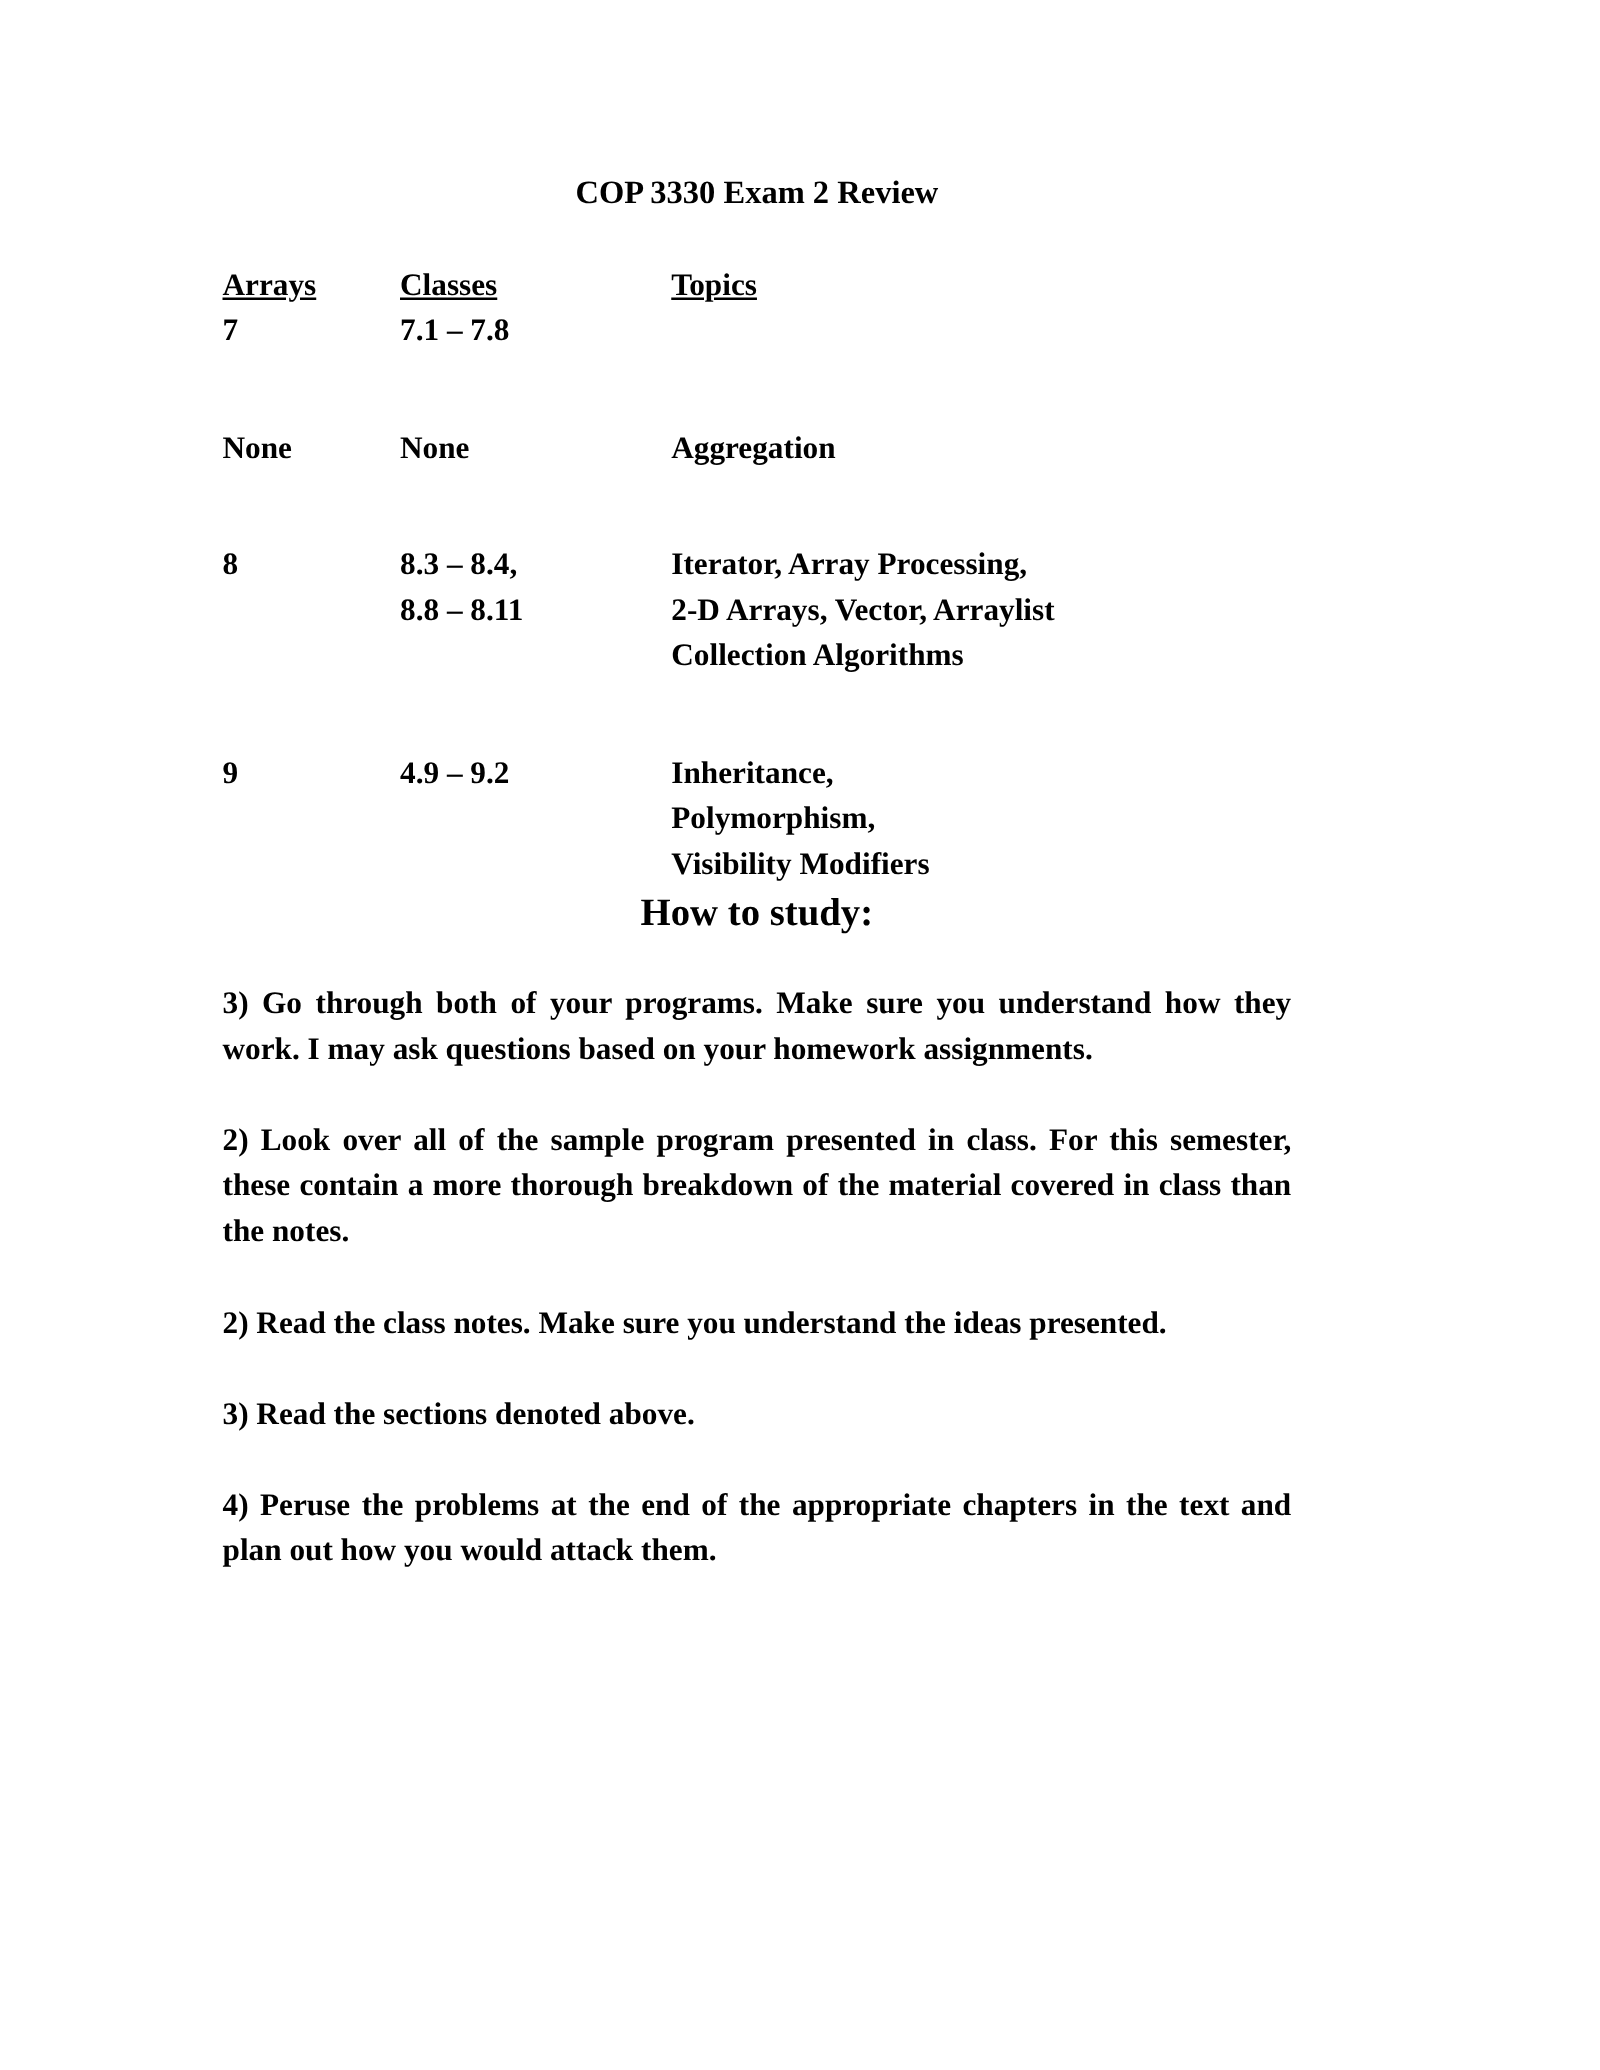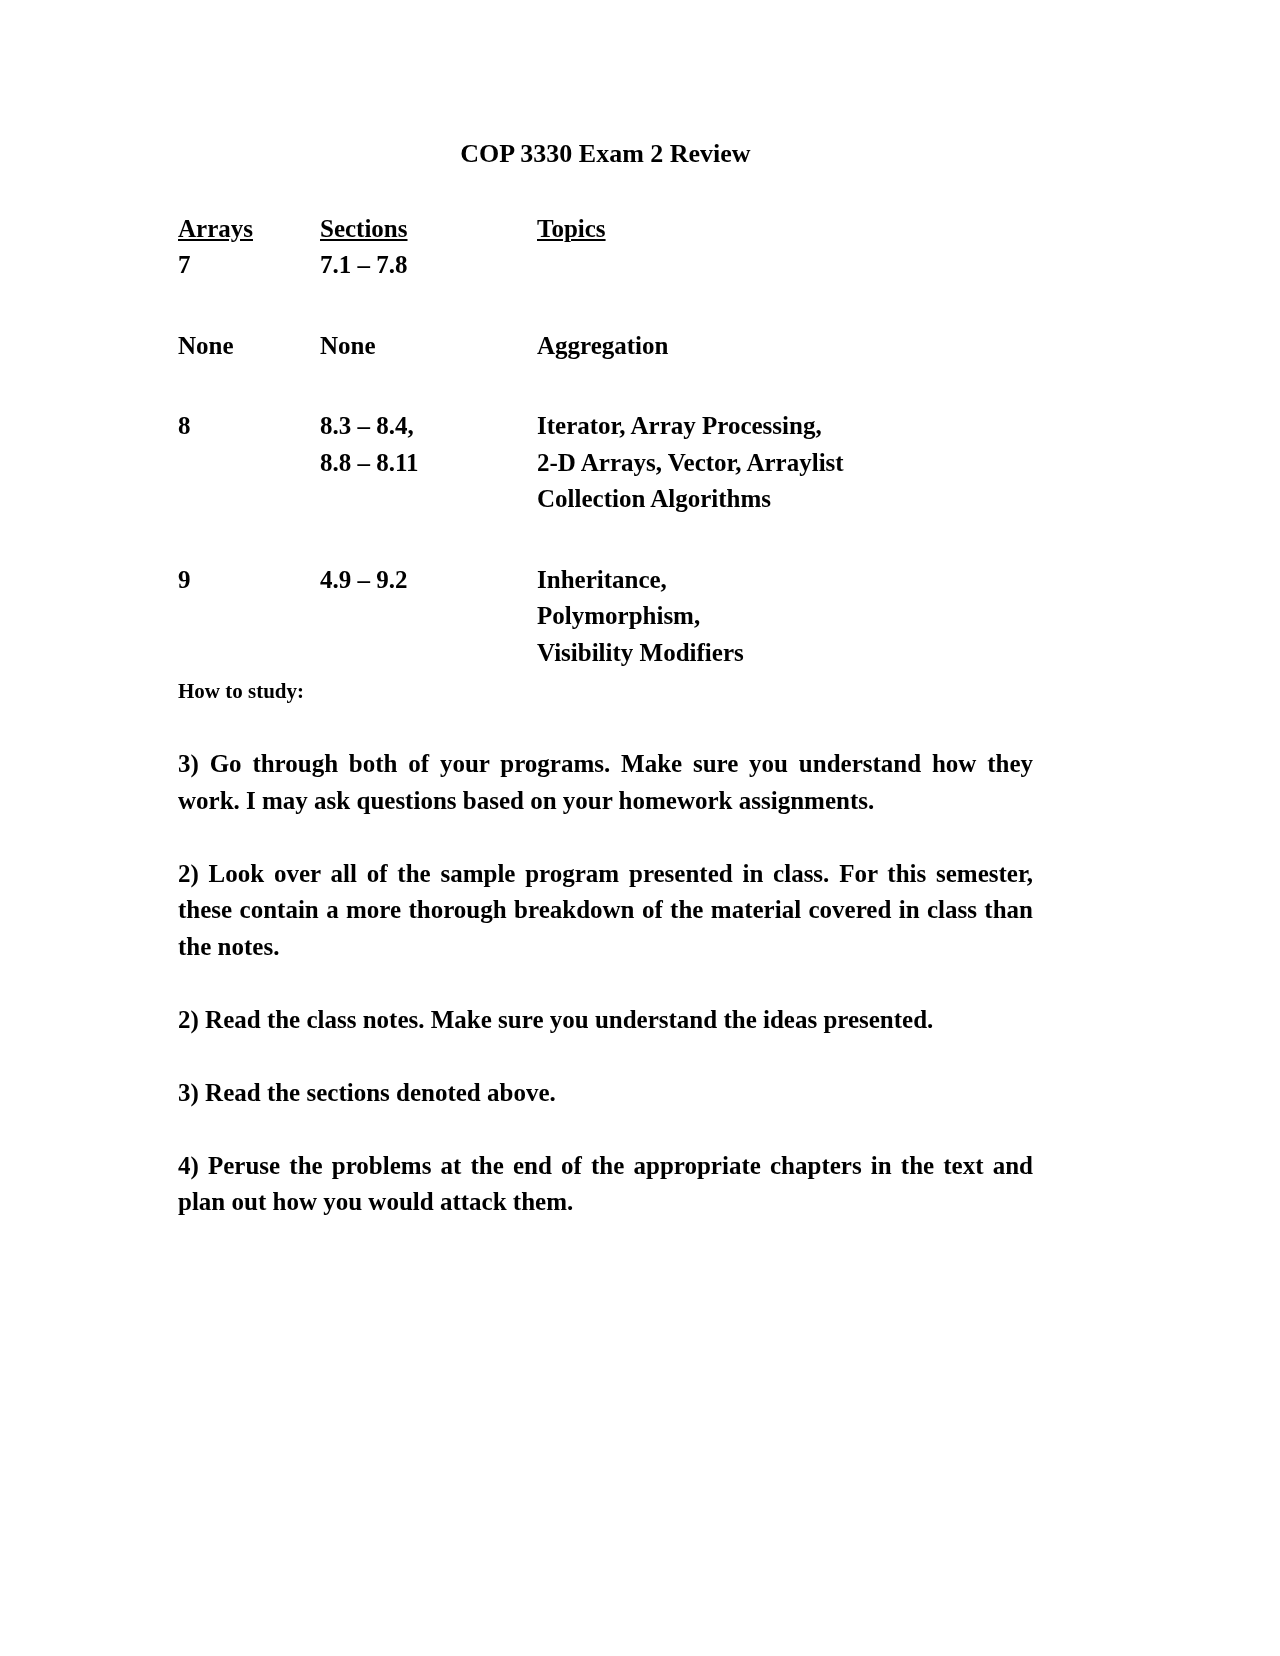--- a/index.html
+++ b/index.html
@@ -31,61 +31,62 @@
     line-height: 36.5px;
   }
   .review-table {
     margin: 0;
   }
   .t-row {
     display: flex;
     align-items: flex-start;
   }
   .t-row.spaced {
-    margin-top: 44px;
+    margin-top: 57px;
   }
   .col-chapter {
     width: 142px;
     flex: 0 0 142px;
   }
   .col-sections {
     width: 217px;
     flex: 0 0 217px;
   }
   .col-topics {
     flex: 1 1 auto;
   }
   .multiline {
     white-space: pre-line;
   }
   .underlined {
     text-decoration: underline;
   }
   .study-heading {
-    font-size: 21px;
+    font-size: 31px;
     margin: 2px 0 0 0;
     line-height: 36.5px;
+    text-align: center;
   }
   .study-para {
     margin: 36.5px 0 0 0;
     text-align: justify;
   }
 </style>
 </head>
 <body>
 
 <div class="page">
 
   <h1 class="doc-title">COP 3330 Exam 2 Review</h1>
 
   <div class="review-table">
 
     <div class="t-row">
       <span class="col-chapter underlined">Arrays</span>
-      <span class="col-sections underlined">Sections</span>
+      <span class="col-sections underlined">Classes</span>
       <span class="col-topics"><span class="underlined">Topics</span></span>
     </div>
 
     <div class="t-row">
       <span class="col-chapter">7</span>
       <span class="col-sections multiline">7.1 – 7.8</span>
     </div>
 
     <div class="t-row spaced">
       <span class="col-chapter">None</span>

